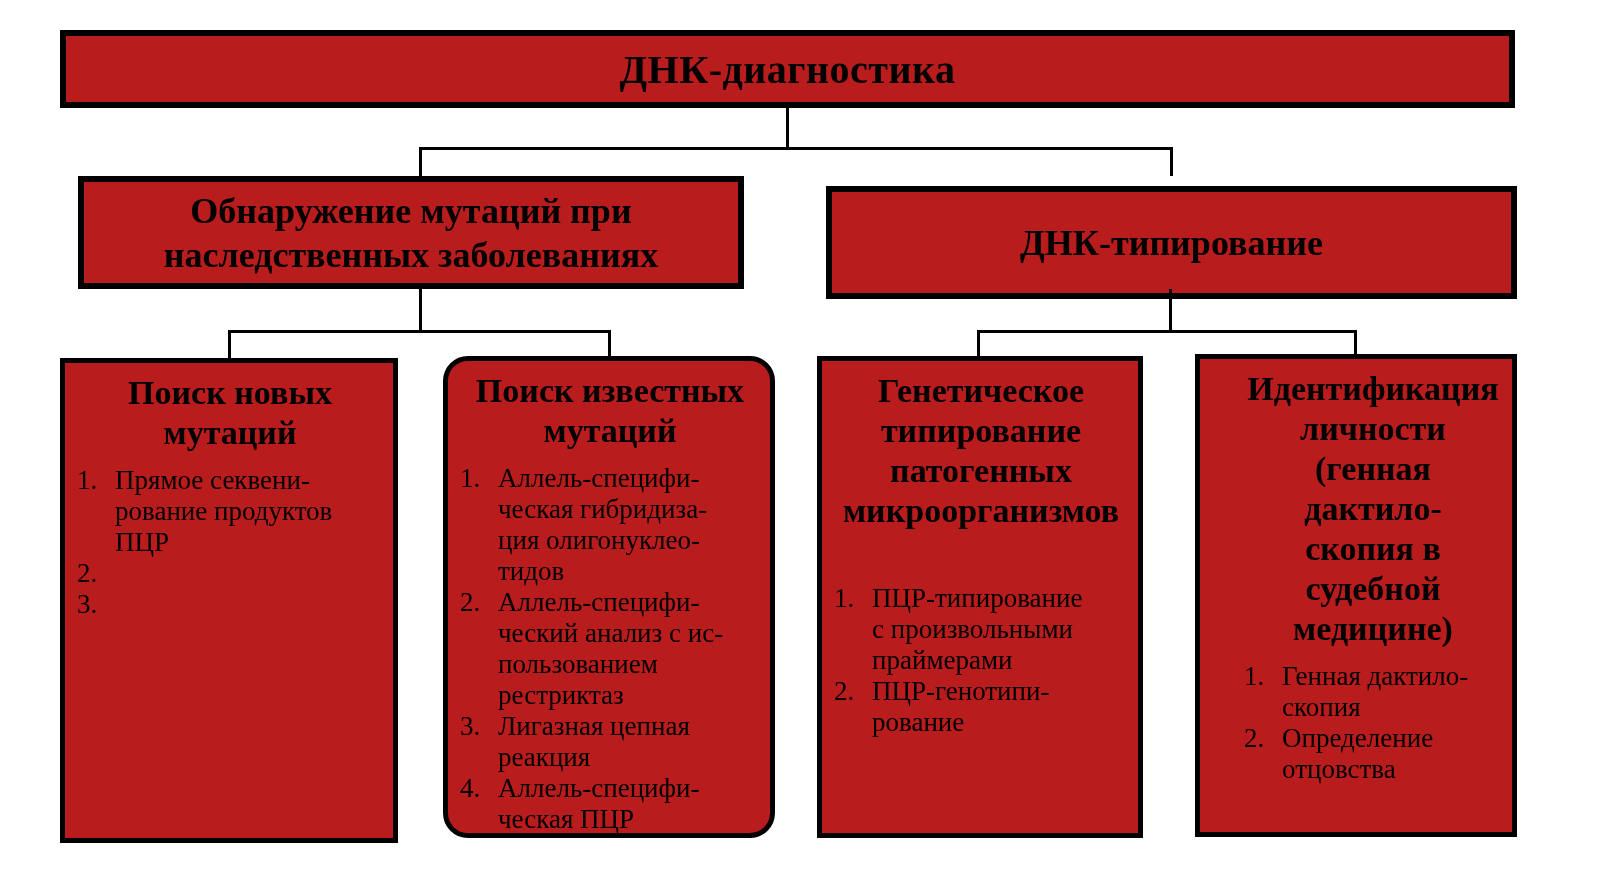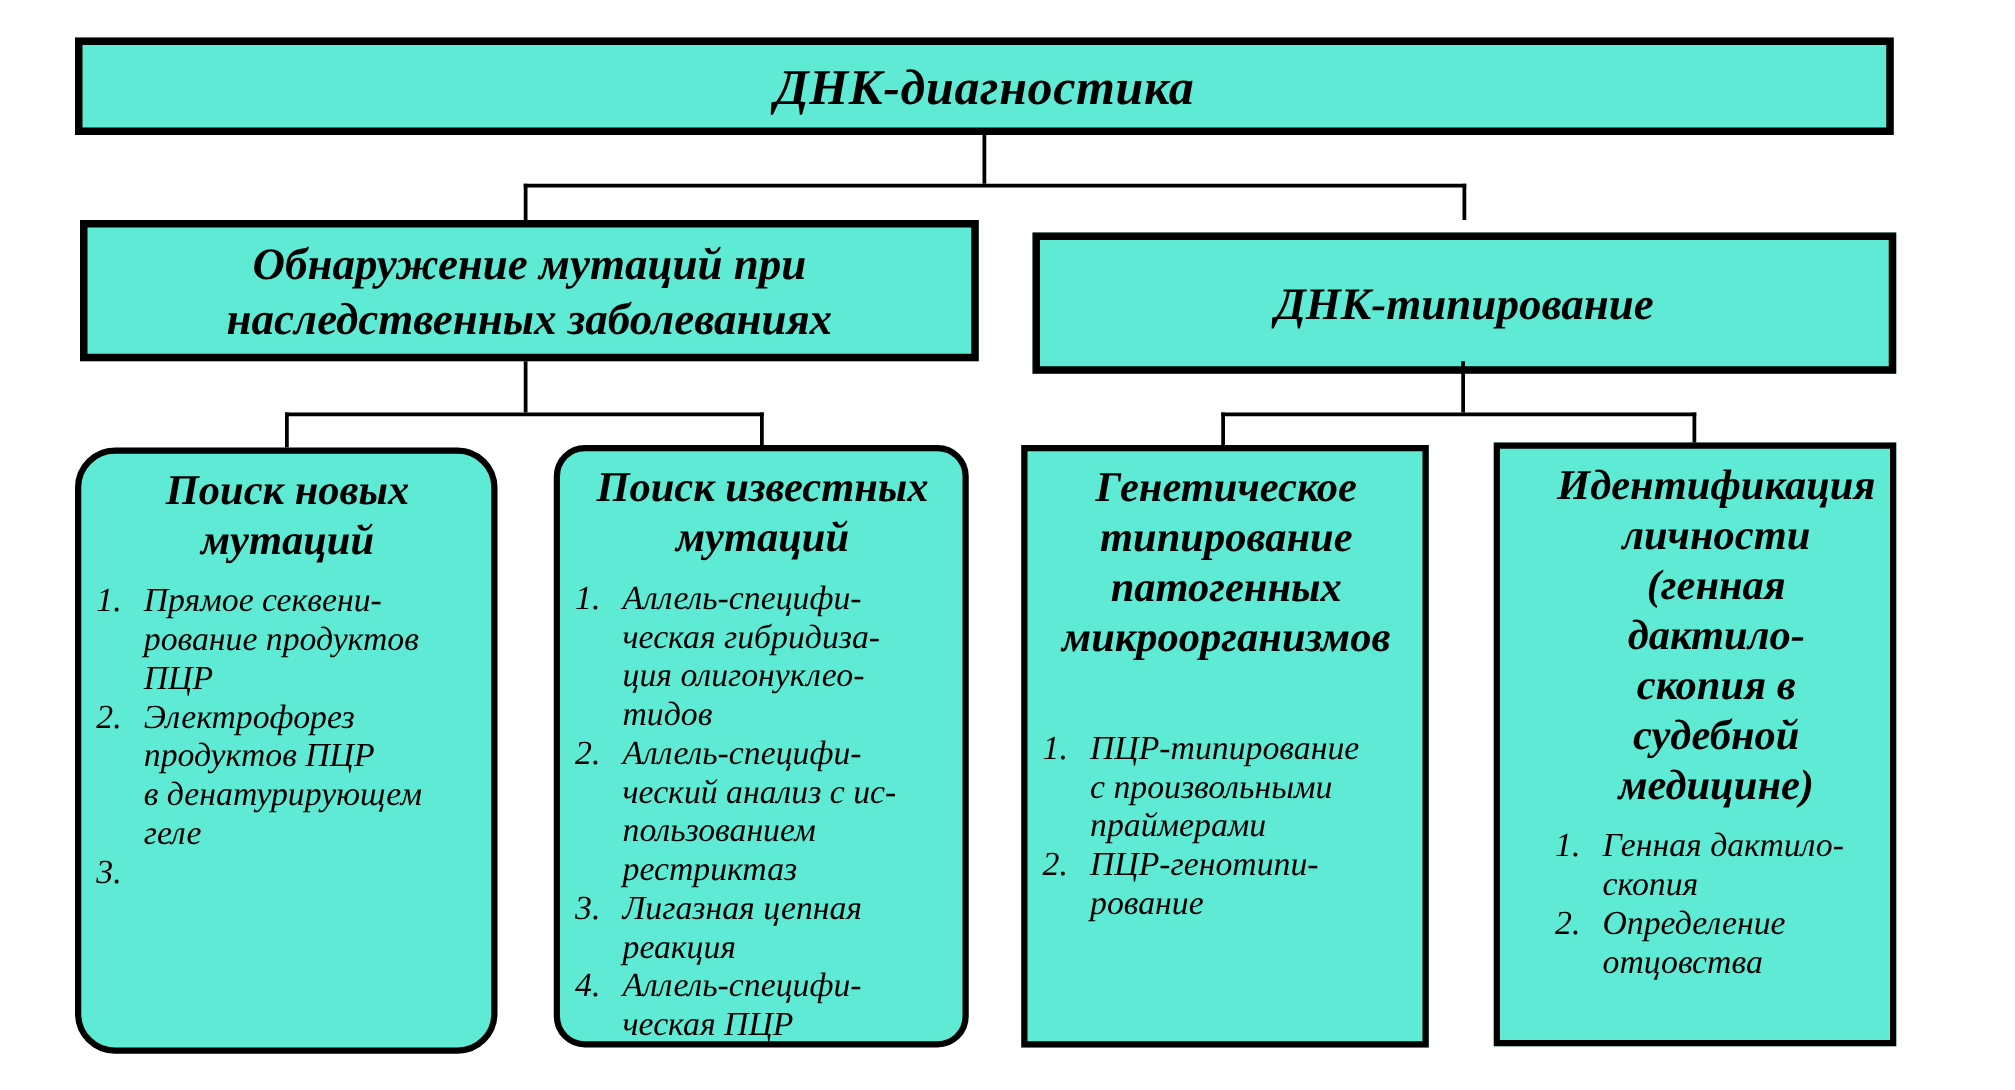--- a/index.html
+++ b/index.html
@@ -7,24 +7,23 @@
     position: relative;
     width: 1612px;
     height: 872px;
     background: #ffffff;
     font-family: "Liberation Serif", "DejaVu Serif", serif;
     color: #000;
     overflow: hidden;
   }
   .box {
     position: absolute;
-    background: #5eead4;
+    background: #b91c1c;
     border: 6px solid #000;
     box-sizing: border-box;
-    font-style: italic;
   }
   .center-flex {
     display: flex;
     align-items: center;
     justify-content: center;
     text-align: center;
   }
   .root-title {
     font-weight: bold;
     font-size: 40px;
@@ -68,54 +67,50 @@
 
   <div class="box center-flex" style="left:60px; top:30px; width:1455px; height:78px;">
     <span class="root-title">ДНК-диагностика</span>
   </div>
 
   <div class="line" style="left:786px; top:108px; width:3px; height:39px;"></div>
   <div class="line" style="left:419px; top:147px; width:754px; height:3px;"></div>
   <div class="line" style="left:419px; top:147px; width:3px; height:29px;"></div>
   <div class="line" style="left:1170px; top:147px; width:3px; height:29px;"></div>
 
-  <div class="box center-flex" style="left:64px; top:176px; width:719px; height:113px;">
+  <div class="box center-flex" style="left:78px; top:176px; width:666px; height:113px;">
     <span class="branch-title">Обнаружение мутаций при
 наследственных заболеваниях</span>
   </div>
   <div class="box center-flex" style="left:826px; top:176px; width:691px; height:113px;margin-top:10px;">
     <span class="branch-title">ДНК-типирование</span>
   </div>
 
   <div class="line" style="left:419px; top:289px; width:3px; height:41px;"></div>
   <div class="line" style="left:228px; top:330px; width:383px; height:3px;"></div>
   <div class="line" style="left:228px; top:330px; width:3px; height:28px;"></div>
   <div class="line" style="left:608px; top:330px; width:3px; height:28px;"></div>
 
   <div class="line" style="left:1169px; top:289px; width:3px; height:41px;"></div>
   <div class="line" style="left:977px; top:330px; width:380px; height:3px;"></div>
   <div class="line" style="left:977px; top:330px; width:3px; height:28px;"></div>
   <div class="line" style="left:1354px; top:330px; width:3px; height:26px;"></div>
 
-  <div class="box leaf" style="left:60px; top:358px; width:338px; height:485px;border-radius:32px;">
+  <div class="box leaf" style="left:60px; top:358px; width:338px; height:485px;">
     <div class="leaf-title">Поиск новых
 мутаций</div>
     <ol class="items">
       <li>
         <span class="num">1.</span>
         <span class="txt">Прямое секвени-
 рование продуктов
 ПЦР</span>
       </li>
       <li>
         <span class="num">2.</span>
-        <span class="txt">Электрофорез
-продуктов ПЦР
-в денатурирующем
-геле</span>
       </li>
       <li>
         <span class="num">3.</span>
       </li>
     </ol>
   </div>
 
   <div class="box leaf" style="left:443px; top:356px; width:332px; height:482px;border-radius:25px;">
     <div class="leaf-title">Поиск известных
 мутаций</div>

